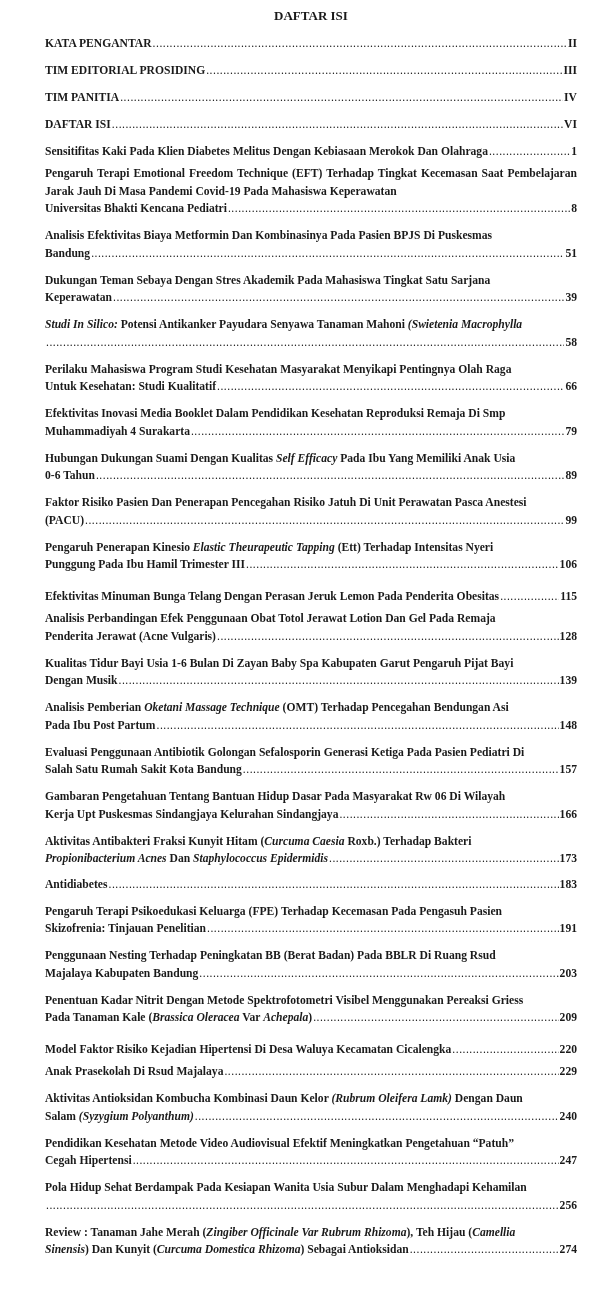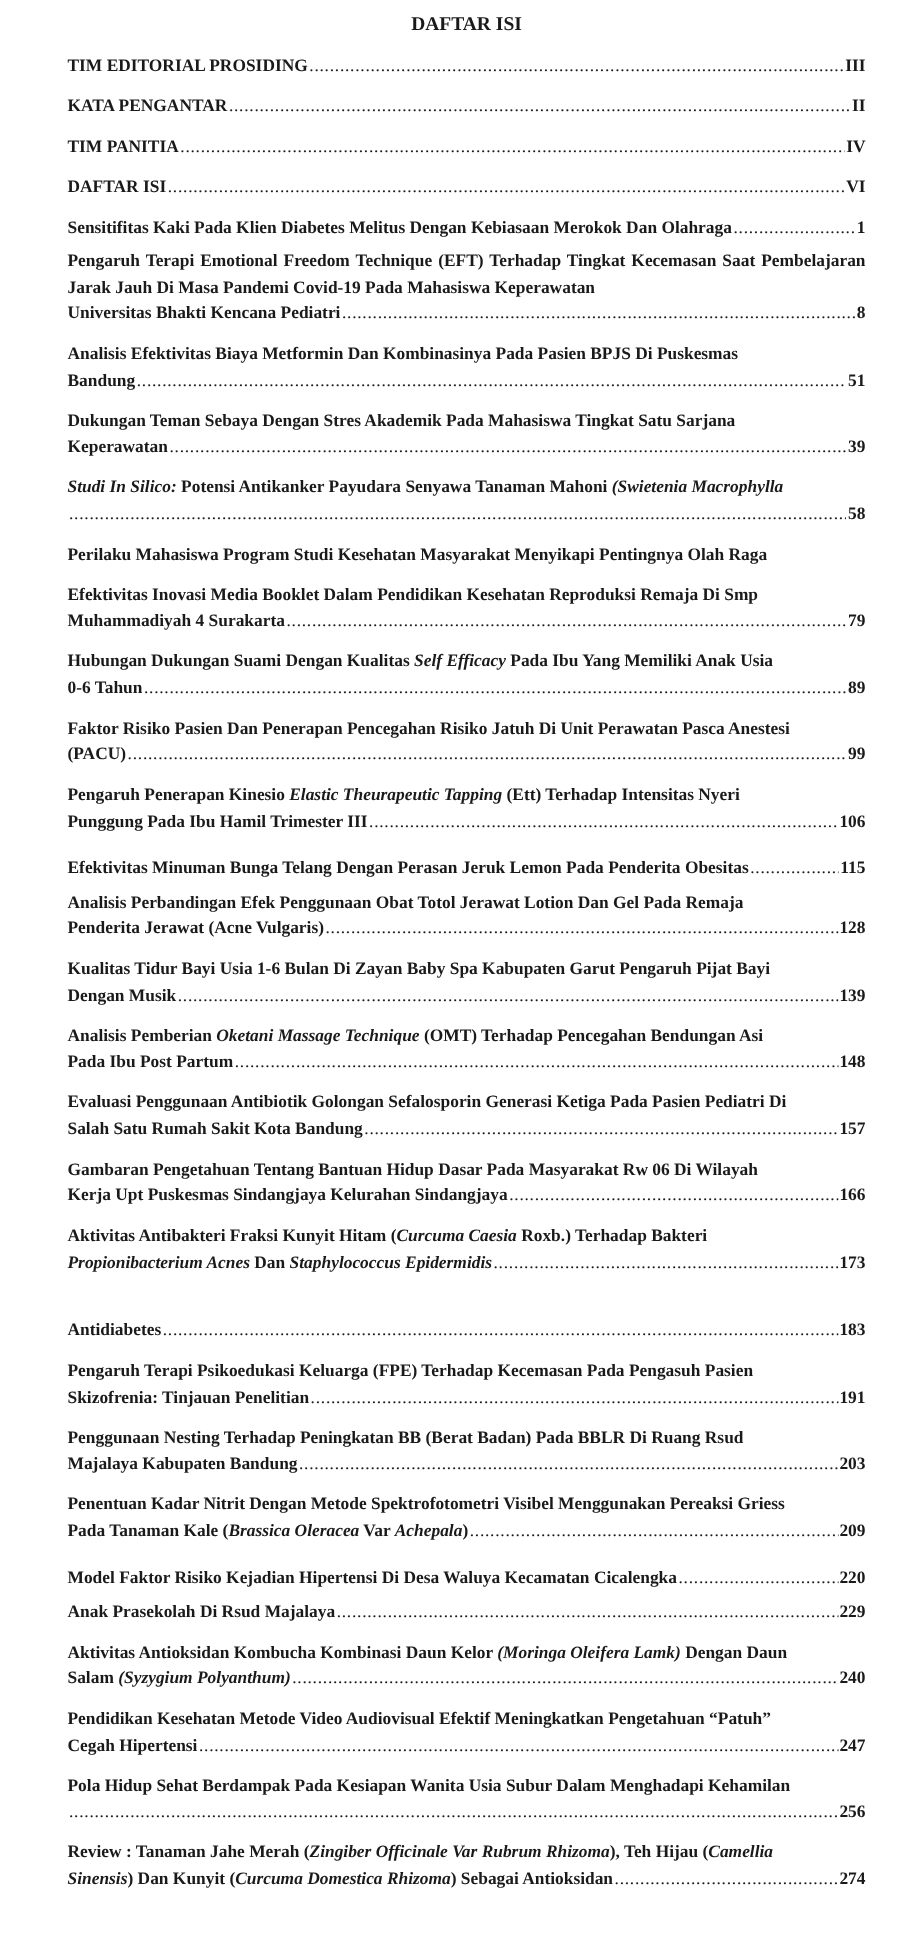--- a/index.html
+++ b/index.html
@@ -21,30 +21,30 @@
 </style>
 </head>
 <body>
 
 <div class="page">
   <div class="title">DAFTAR ISI</div>
   <div class="toc">
     <div id="front">
         <div class="entry single">
           <div class="last">
+            <span>KATA PENGANTAR</span>
+            <span class="dots"></span>
+            <span class="pg">II</span>
+          </div>
+        </div>
+        <div class="entry single">
+          <div class="last">
             <span>TIM EDITORIAL PROSIDING</span>
             <span class="dots"></span>
             <span class="pg">III</span>
-          </div>
-        </div>
-        <div class="entry single">
-          <div class="last">
-            <span>KATA PENGANTAR</span>
-            <span class="dots"></span>
-            <span class="pg">II</span>
           </div>
         </div>
         <div class="entry single">
           <div class="last">
             <span>TIM PANITIA</span>
             <span class="dots"></span>
             <span class="pg">IV</span>
           </div>
         </div>
         <div class="entry single">
@@ -89,20 +89,25 @@
         </div>
         <div class="entry multi">
           <div class="body"><i>Studi In Silico:</i><span> Potensi Antikanker Payudara Senyawa Tanaman Mahoni </span><i>(Swietenia Macrophylla</i></div>
           <div class="last">
             <span class="dots"></span>
             <span class="pg">58</span>
           </div>
         </div>
         <div class="entry multi">
           <div class="body"><span>Perilaku Mahasiswa Program Studi Kesehatan Masyarakat Menyikapi Pentingnya Olah Raga</span></div>
+          <div class="last">
+            <span><span>Untuk Kesehatan: Studi Kualitatif </span></span>
+            <span class="dots"></span>
+            <span class="pg">66</span>
+          </div>
         </div>
         <div class="entry multi">
           <div class="body"><span>Efektivitas Inovasi Media Booklet Dalam Pendidikan Kesehatan Reproduksi Remaja Di Smp</span></div>
           <div class="last">
             <span><span>Muhammadiyah 4 Surakarta </span></span>
             <span class="dots"></span>
             <span class="pg">79</span>
           </div>
         </div>
         <div class="entry multi">
@@ -169,21 +174,21 @@
           </div>
         </div>
         <div class="entry multi">
           <div class="body"><span>Gambaran Pengetahuan Tentang Bantuan Hidup Dasar Pada Masyarakat Rw 06 Di Wilayah</span></div>
           <div class="last">
             <span><span>Kerja Upt Puskesmas Sindangjaya Kelurahan Sindangjaya </span></span>
             <span class="dots"></span>
             <span class="pg">166</span>
           </div>
         </div>
-        <div class="entry multi" style="margin-bottom: 28px;">
+        <div class="entry multi" style="margin-bottom: 8px;">
           <div class="body"><span>Aktivitas Antibakteri Fraksi Kunyit Hitam (</span><i>Curcuma Caesia</i><span> Roxb.) Terhadap Bakteri</span></div>
           <div class="last">
             <span><i>Propionibacterium Acnes</i><span> Dan </span><i>Staphylococcus Epidermidis</i></span>
             <span class="dots"></span>
             <span class="pg">173</span>
           </div>
         </div>
         <div class="entry multi">
           <div class="last">
             <span><span>Antidiabetes</span></span>
@@ -223,21 +228,21 @@
           </div>
         </div>
         <div class="entry multi">
           <div class="last">
             <span><span>Anak Prasekolah Di Rsud Majalaya</span></span>
             <span class="dots"></span>
             <span class="pg">229</span>
           </div>
         </div>
         <div class="entry multi">
-          <div class="body"><span>Aktivitas Antioksidan Kombucha Kombinasi Daun Kelor </span><i>(Moringa Oleifera Lamk)</i><span> Dengan Daun</span></div>
+          <div class="body"><span>Aktivitas Antioksidan Kombucha Kombinasi Daun Kelor </span><i>(Rubrum Oleifera Lamk)</i><span> Dengan Daun</span></div>
           <div class="last">
             <span><span>Salam </span><i>(Syzygium Polyanthum)</i><span> </span></span>
             <span class="dots"></span>
             <span class="pg">240</span>
           </div>
         </div>
         <div class="entry multi">
           <div class="body"><span>Pendidikan Kesehatan Metode Video Audiovisual Efektif Meningkatkan Pengetahuan “Patuh”</span></div>
           <div class="last">
             <span><span>Cegah Hipertensi </span></span>

